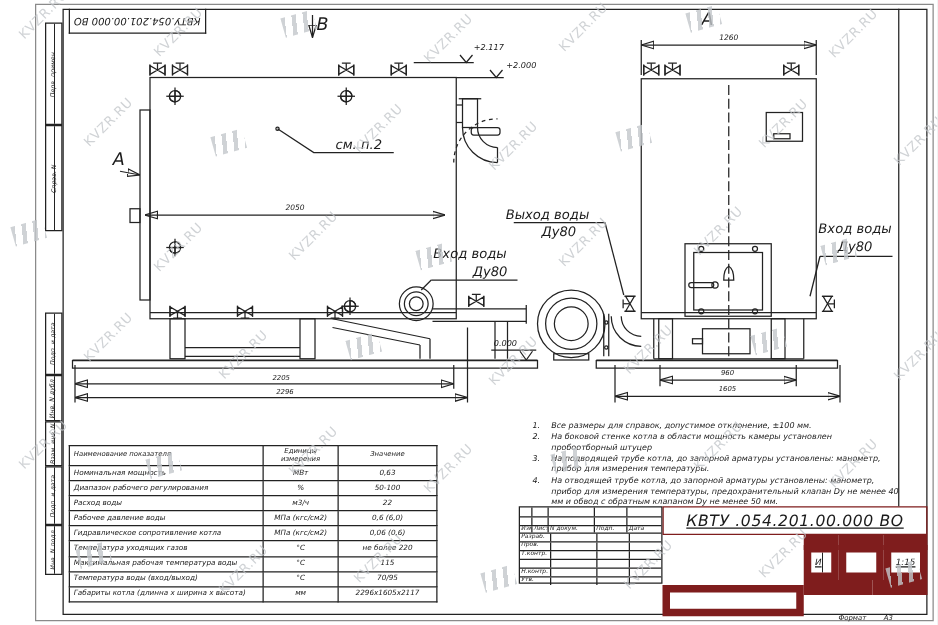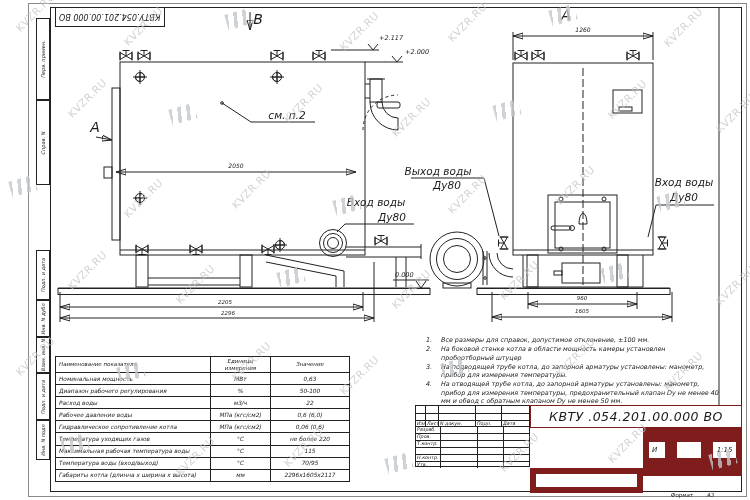--- a/index.html
+++ b/index.html
@@ -30,21 +30,21 @@
   #tech .c-units{width:53px;text-align:center;}
   #tech .c-value{width:72px;text-align:center;}
   
   #notes{left:424px;top:336px;width:296px;font-style:italic;font-size:6.4px;line-height:8.3px;}
   .note{display:flex;margin-bottom:1px;}
   .note-num{flex:none;width:15px;padding-left:2px;}
   .note-text{flex:1;}
   
   #titleblock{left:415px;top:405px;width:327px;height:88px;font-style:italic;}
   .cell{position:absolute;border:6px solid #7f1d1d;box-sizing:border-box;display:flex;
-        align-items:center;justify-content:center;overflow:hidden;}
+        align-items:center;justify-content:center;overflow:hidden;text-decoration:underline;}
   #tb-designation{left:115px;top:0;width:212px;height:23px;border-width:1.4px;
                   font-size:12.5px;letter-spacing:.5px;white-space:nowrap;}
   #tb-name{left:115px;top:23px;width:113px;height:40px;flex-direction:column;font-size:7px;
            line-height:9px;text-align:center;}
   #tb-name-lower{left:115px;top:63px;width:113px;height:25px;}
   #tb-left{left:0;top:26px;width:115px;height:62px;border:1px solid #222;box-sizing:border-box;}
   .tbrow{display:flex;border-top:1px solid #222;box-sizing:border-box;}
   .tbrow:first-child{border-top:none;}
   .tbcell{flex:none;border-right:1px solid #222;box-sizing:border-box;font-size:4.8px;
           line-height:1.2;padding:0 1px;overflow:hidden;white-space:nowrap;display:flex;align-items:center;}

